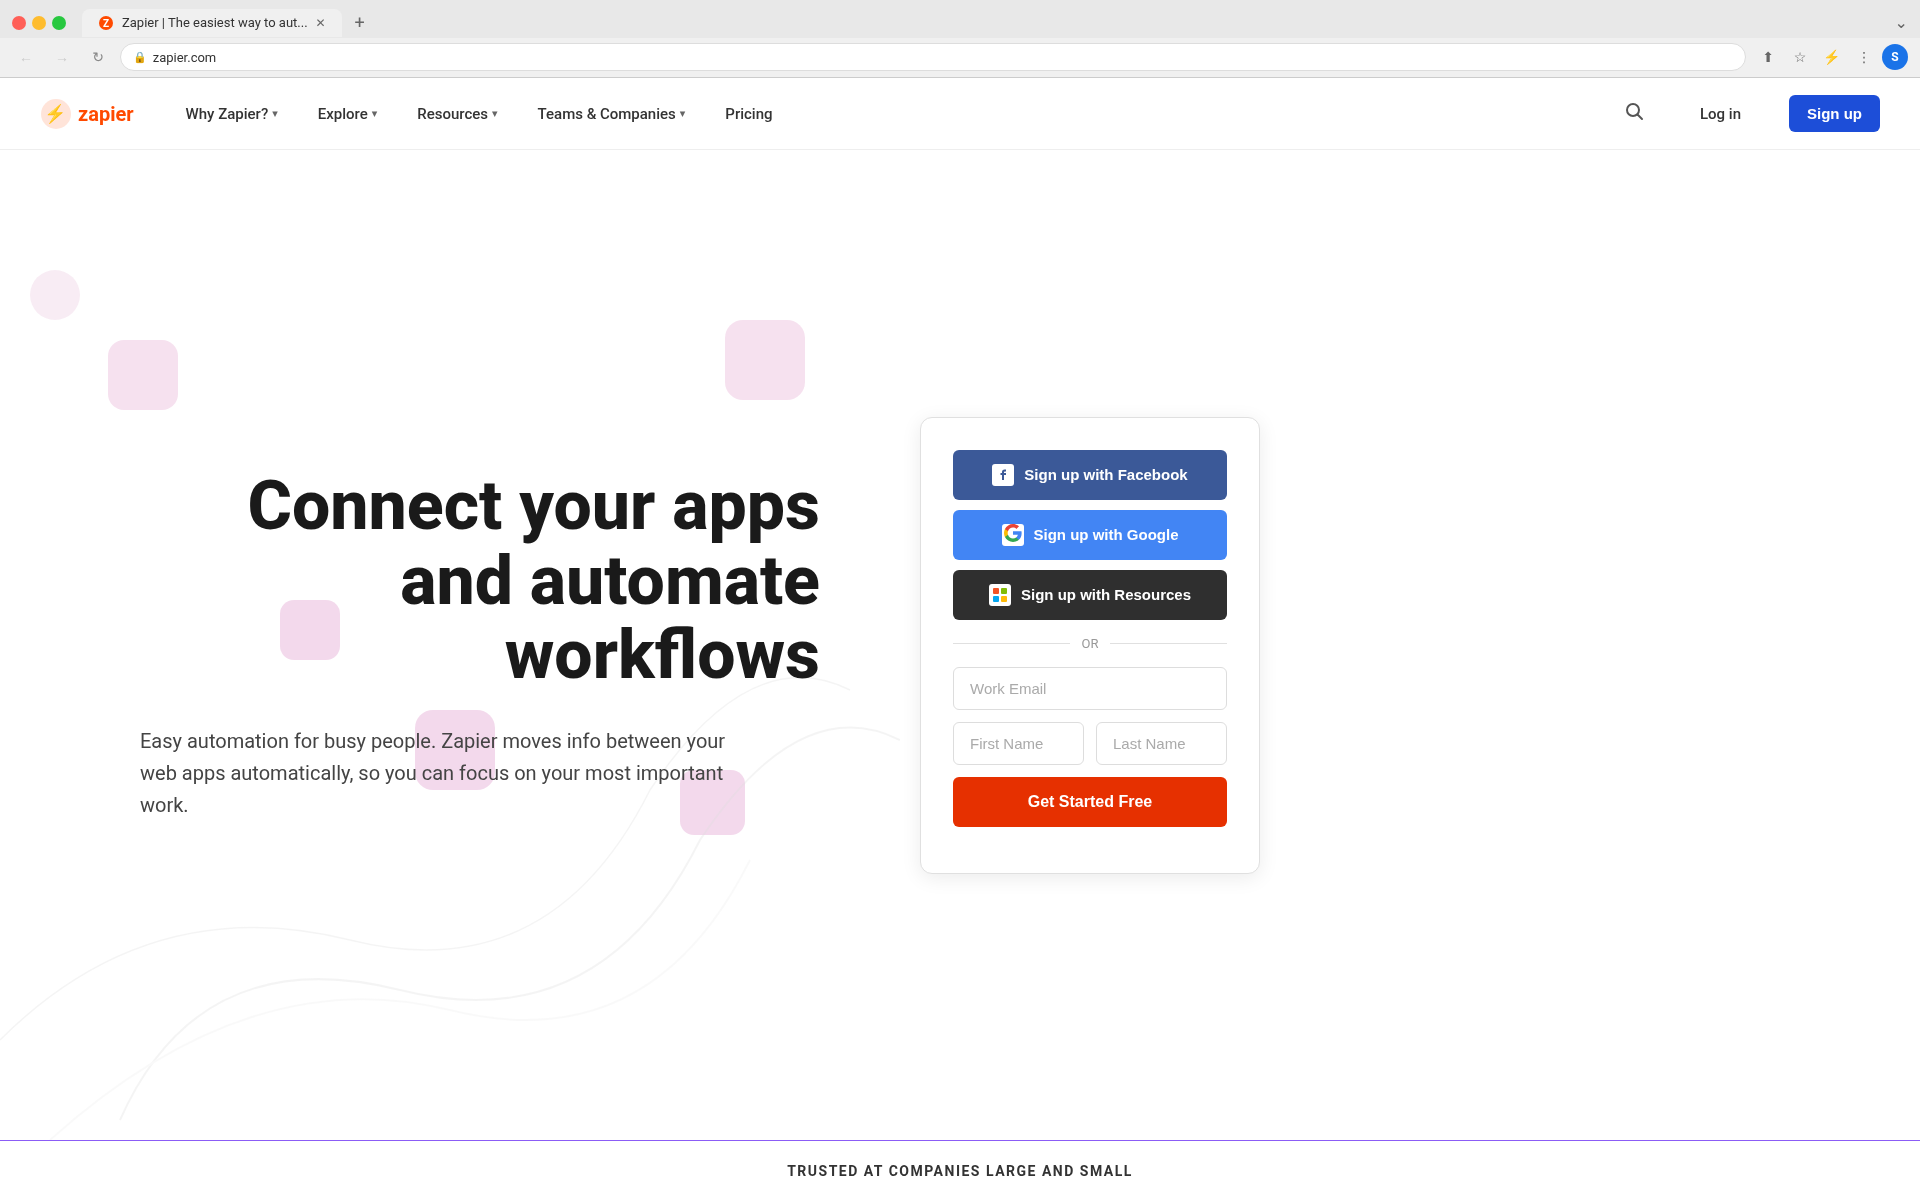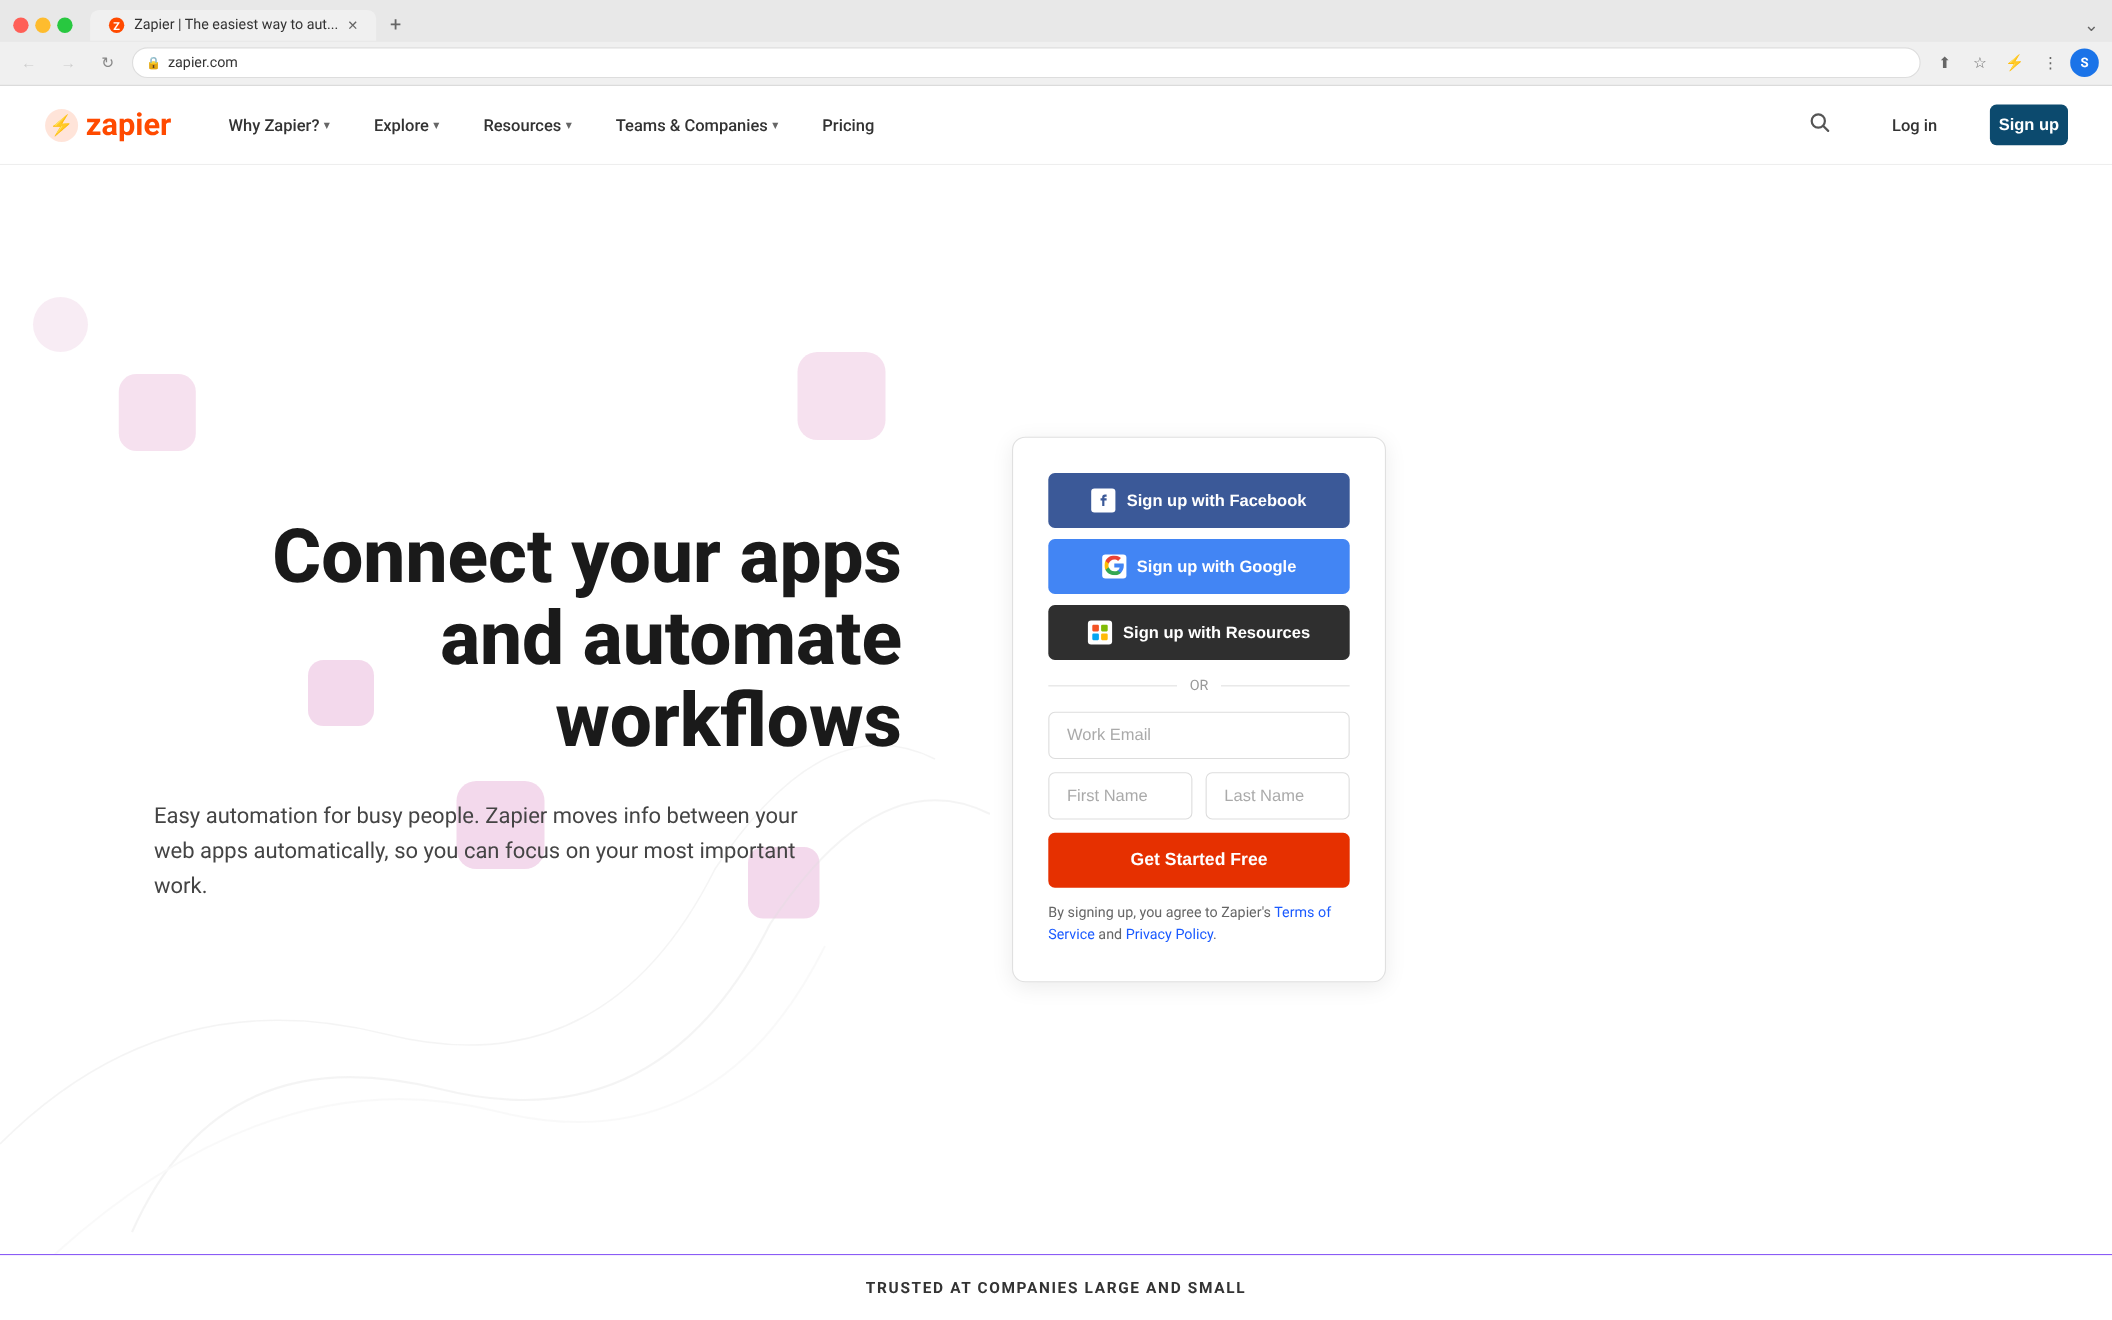--- a/index.html
+++ b/index.html
@@ -156,21 +156,21 @@
       position: relative;
       z-index: 10;
     }
     .nav-logo {
       display: flex;
       align-items: center;
       gap: 6px;
       margin-right: 16px;
     }
     .logo-text {
-      font-size: 28px;
+      font-size: 20px;
       font-weight: 700;
       color: #ff4a00;
     }
     .nav-item {
       display: flex;
       align-items: center;
       gap: 4px;
       font-size: 15px;
       color: #333;
       cursor: pointer;
@@ -181,25 +181,25 @@
     .nav-spacer { flex: 1; }
     .nav-search { color: #666; font-size: 20px; cursor: pointer; margin-right: 8px; }
     .nav-login {
       font-size: 15px;
       font-weight: 500;
       color: #333;
       cursor: pointer;
       padding: 8px 16px;
     }
     .nav-signup {
-      background: #0c4a6e;
+      background: #1d4ed8;
       color: white;
       font-size: 15px;
       font-weight: 600;
-      padding: 10px 8px;
+      padding: 10px 18px;
       border-radius: 6px;
       cursor: pointer;
       border: none;
     }
 
     
     .hero {
       flex: 1;
       display: flex;
       position: relative;
@@ -570,23 +570,20 @@
         
         <div class="name-row">
           <input class="form-input" type="text" placeholder="First Name" style="">
           <input class="form-input" type="text" placeholder="Last Name" style="">
         </div>
 
         
         <button class="get-started-btn">Get Started Free</button>
 
         
-        <p class="legal-text">
-          <span>By signing up, you agree to Zapier's </span><a href="#">Terms of Service</a><span> and </span><a href="#">Privacy Policy</a><span>.</span>
-        </p>
 
       </div>
     </div>
   </div>
 
   <div class="bottom-banner">
     <span class="bottom-banner-text">TRUSTED AT COMPANIES LARGE AND SMALL</span>
   </div>
 
 </div>

